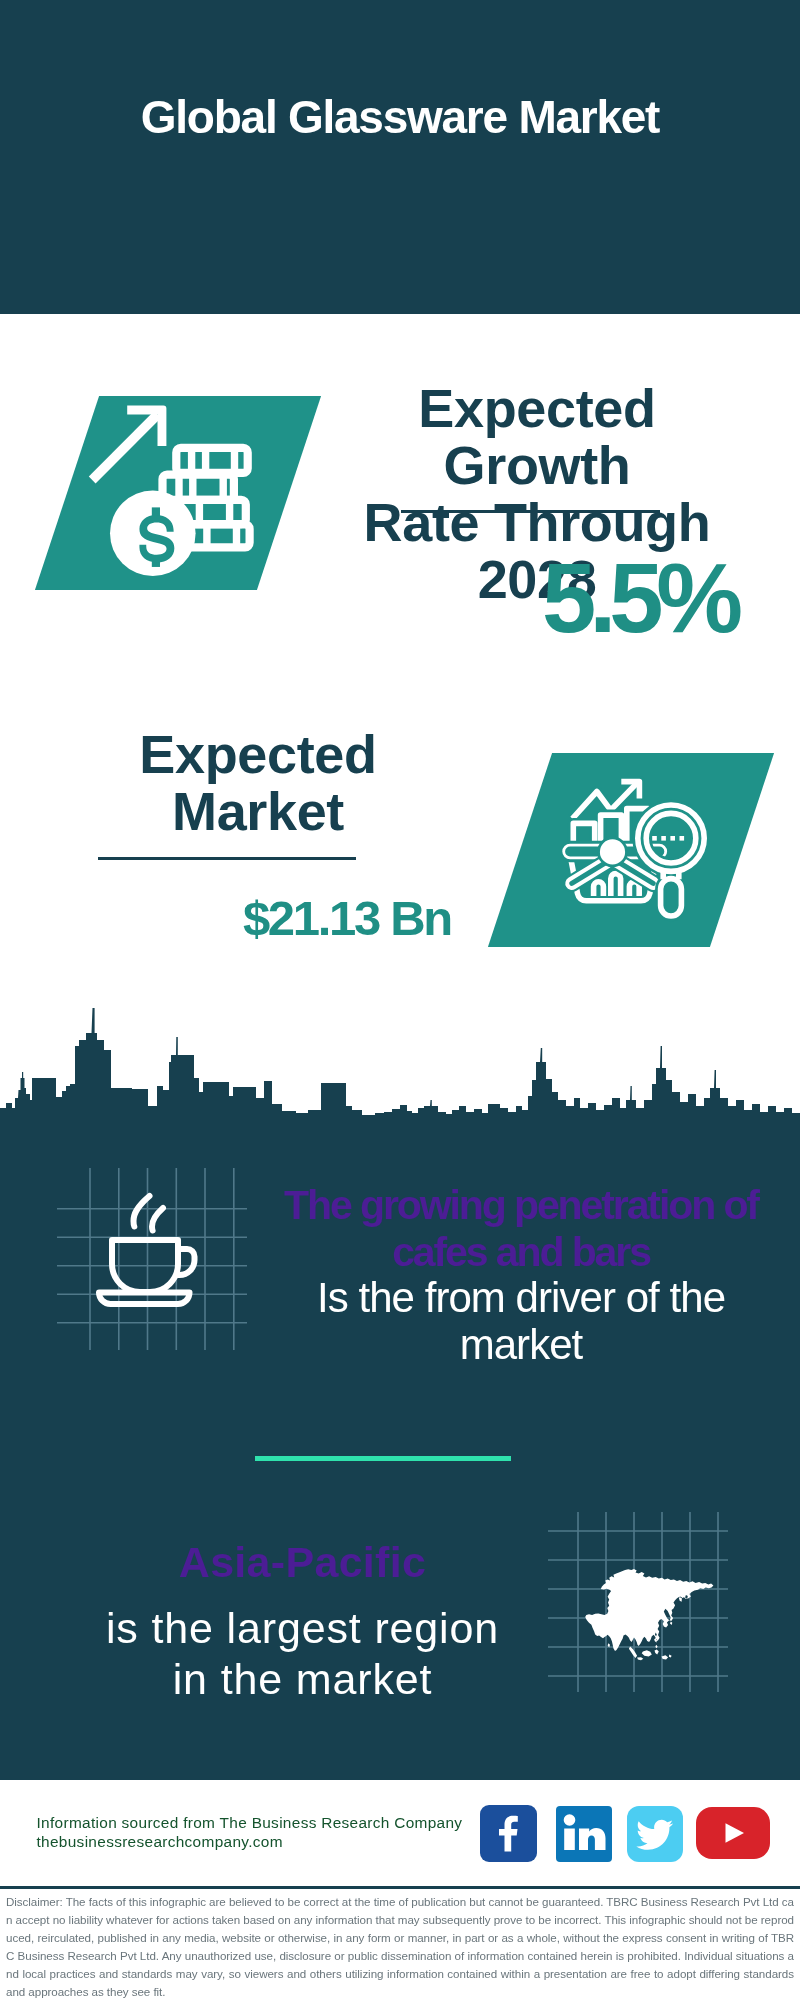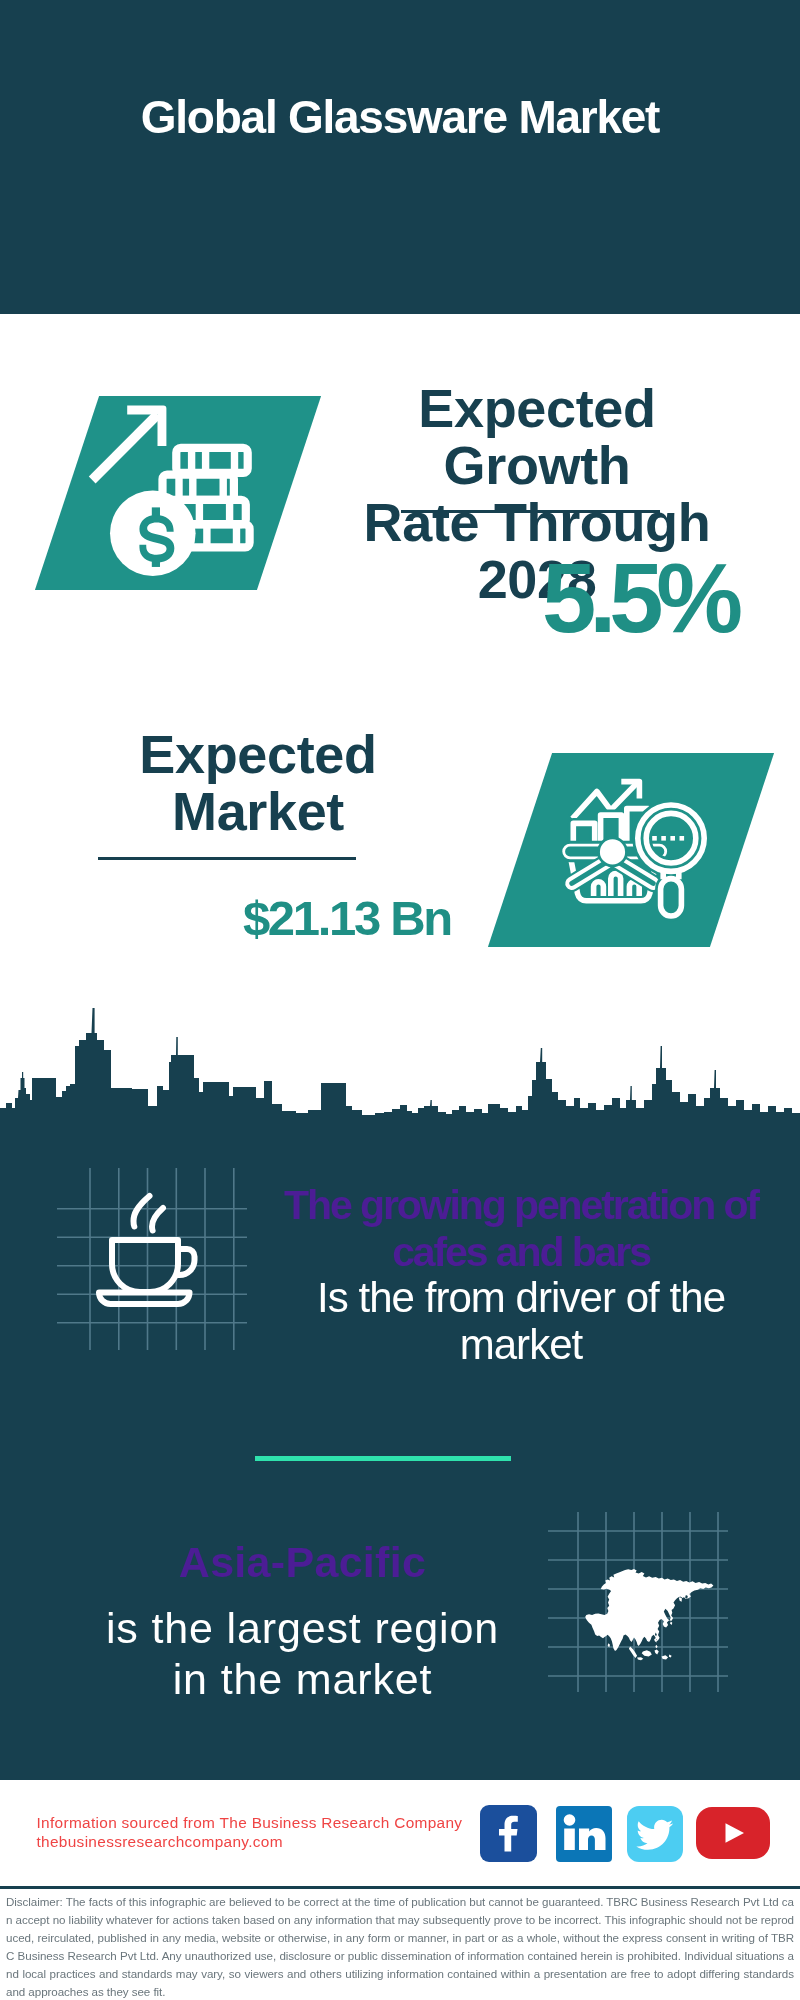--- a/index.html
+++ b/index.html
@@ -32,21 +32,21 @@
   .drv-title{position:absolute;color:#4c1d95;font-weight:bold;font-size:41px;line-height:46.5px;
              text-align:center;letter-spacing:-2.1px;}
   .drv-sub{position:absolute;color:#fff;font-weight:normal;font-size:42px;line-height:46.5px;
            text-align:center;letter-spacing:-0.95px;}
   .drv-title span,.drv-sub span{display:block;white-space:nowrap;}
   .drv-title.rg{font-size:43px;line-height:50.5px;letter-spacing:0.3px;}
   .drv-sub.rg{font-size:43px;line-height:50.5px;letter-spacing:0.85px;}
   .mid-rule{position:absolute;height:4.5px;background:#2fe2ad;}
 
   
-  .src-text{position:absolute;color:#ef4444;font-size:15.4px;line-height:19.1px;letter-spacing:0.32px;}
+  .src-text{position:absolute;color:#14532d;font-size:15.4px;line-height:19.1px;letter-spacing:0.32px;}
   .footline{position:absolute;left:0;width:800px;height:3px;background:#17404f;}
   .disclaimer{position:absolute;color:#6a767c;font-size:11.6px;line-height:18px;text-align:justify;word-break:break-all;letter-spacing:-0.055px;}
 </style>
 </head>
 <body>
 
 <div class="page">
 
   <div class="header">
     <div class="title">Global Glassware Market</div>

